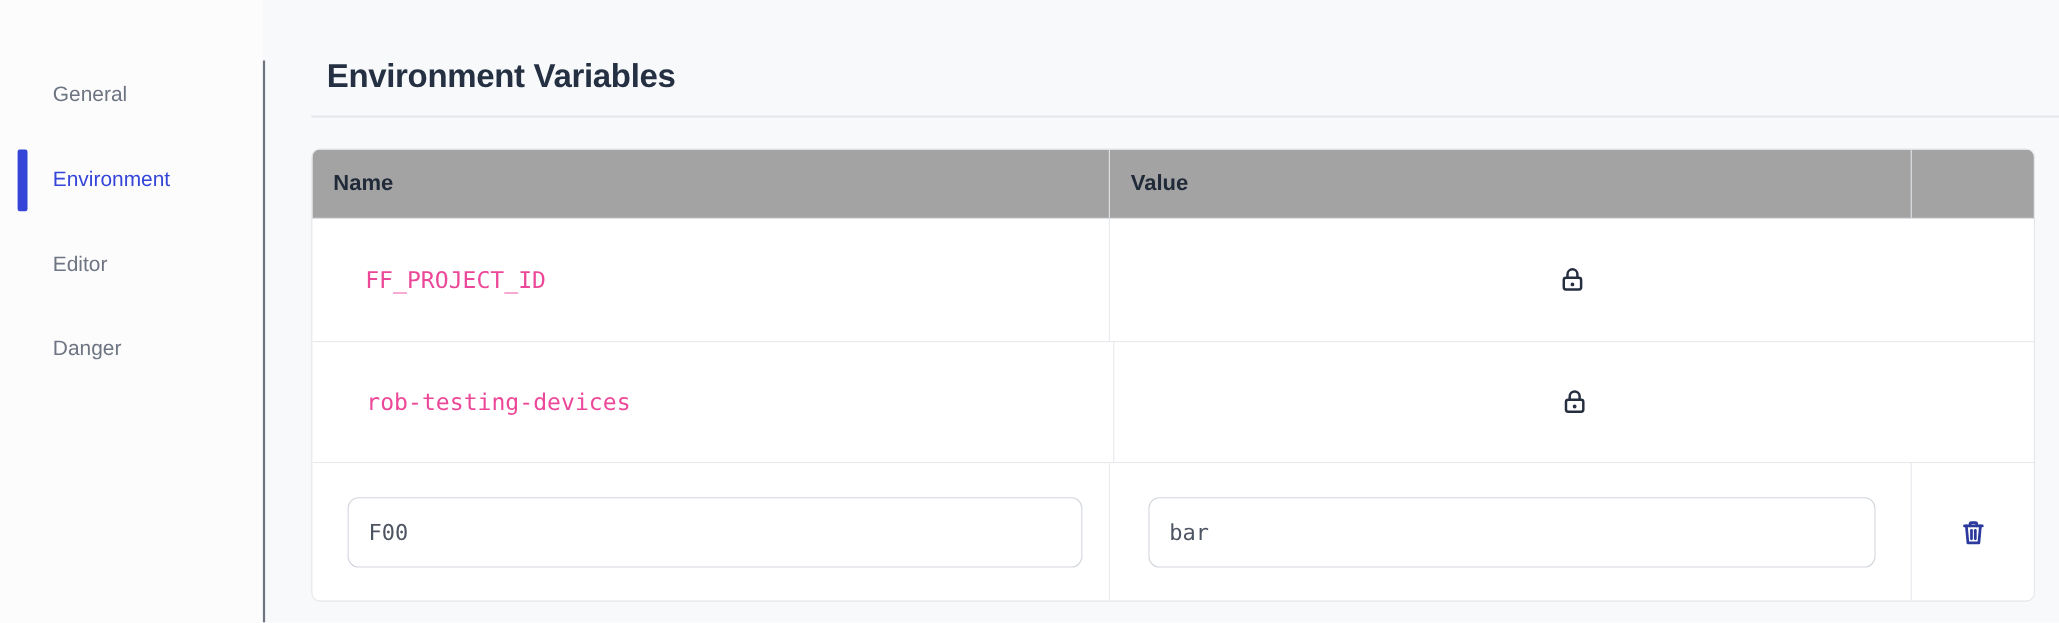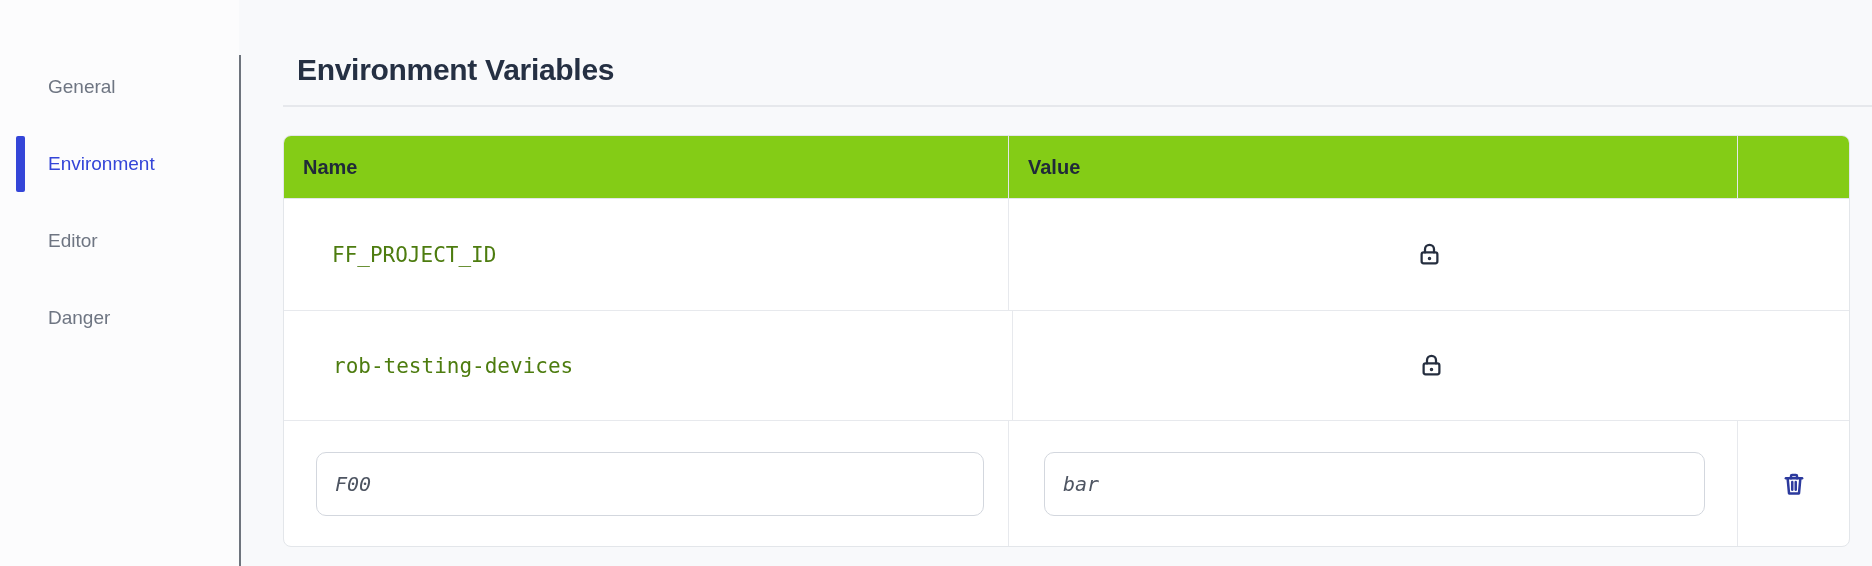--- a/index.html
+++ b/index.html
@@ -44,21 +44,21 @@
   }
 
   
   .env-table {
     position:absolute; left:42px; top:135px; width:1567px; height:412px;
     background:#ffffff; border:1.5px solid #e3e6ea; border-radius:8px;
     overflow:hidden; display:flex; flex-direction:column;
   }
   .thead {
     display:flex; height:63px; flex:0 0 63px;
-    background:#84cc16; border-bottom:1.5px solid #e3e6ea;
+    background:#a3a3a3; border-bottom:1.5px solid #e3e6ea;
   }
   .th {
     display:flex; align-items:center; padding-left:19px;
     font-size:20px; font-weight:600; color:#202a39;
     border-right:1.5px solid #e3e6ea;
   }
   .th.c-name  { width:725px; }
   .th.c-value { width:729px; }
   .th.c-act   { flex:1; border-right:none; }
 
@@ -71,27 +71,27 @@
     border-right:1.5px solid #e7e9ed;
   }
   .cell.c-name  { width:725px; padding-left:48px; }
   .cell.c-value { width:729px; padding-left:49px; }
   .cell.c-act   { flex:1; border-right:none; justify-content:center; }
   .cell.c-name.edit  { padding:0 24px 0 32px; }
   .cell.c-value.edit { padding:0 32px 0 35px; }
 
   .mono {
     font-family:"DejaVu Sans Mono", monospace;
-    font-size:21px; color:#4d7c0f; white-space:nowrap;
+    font-size:21px; color:#ec4899; white-space:nowrap;
   }
   .env-input {
     width:100%; height:64px;
     border:1.5px solid #d3d7de; border-radius:10px; background:#fff;
     font-family:"DejaVu Sans Mono", monospace; font-size:20px; color:#4e5562;
-    padding:0 18px; outline:none;font-style:italic;
+    padding:0 18px; outline:none;
   }
 
   .icon { display:flex; align-items:center; justify-content:center; }
   .icon.lock  { color:#252e3f; }
   .icon.trash { color:#2c3a9d; cursor:pointer; }
 </style>
 </head>
 <body>
 
 <div class="sidebar">

